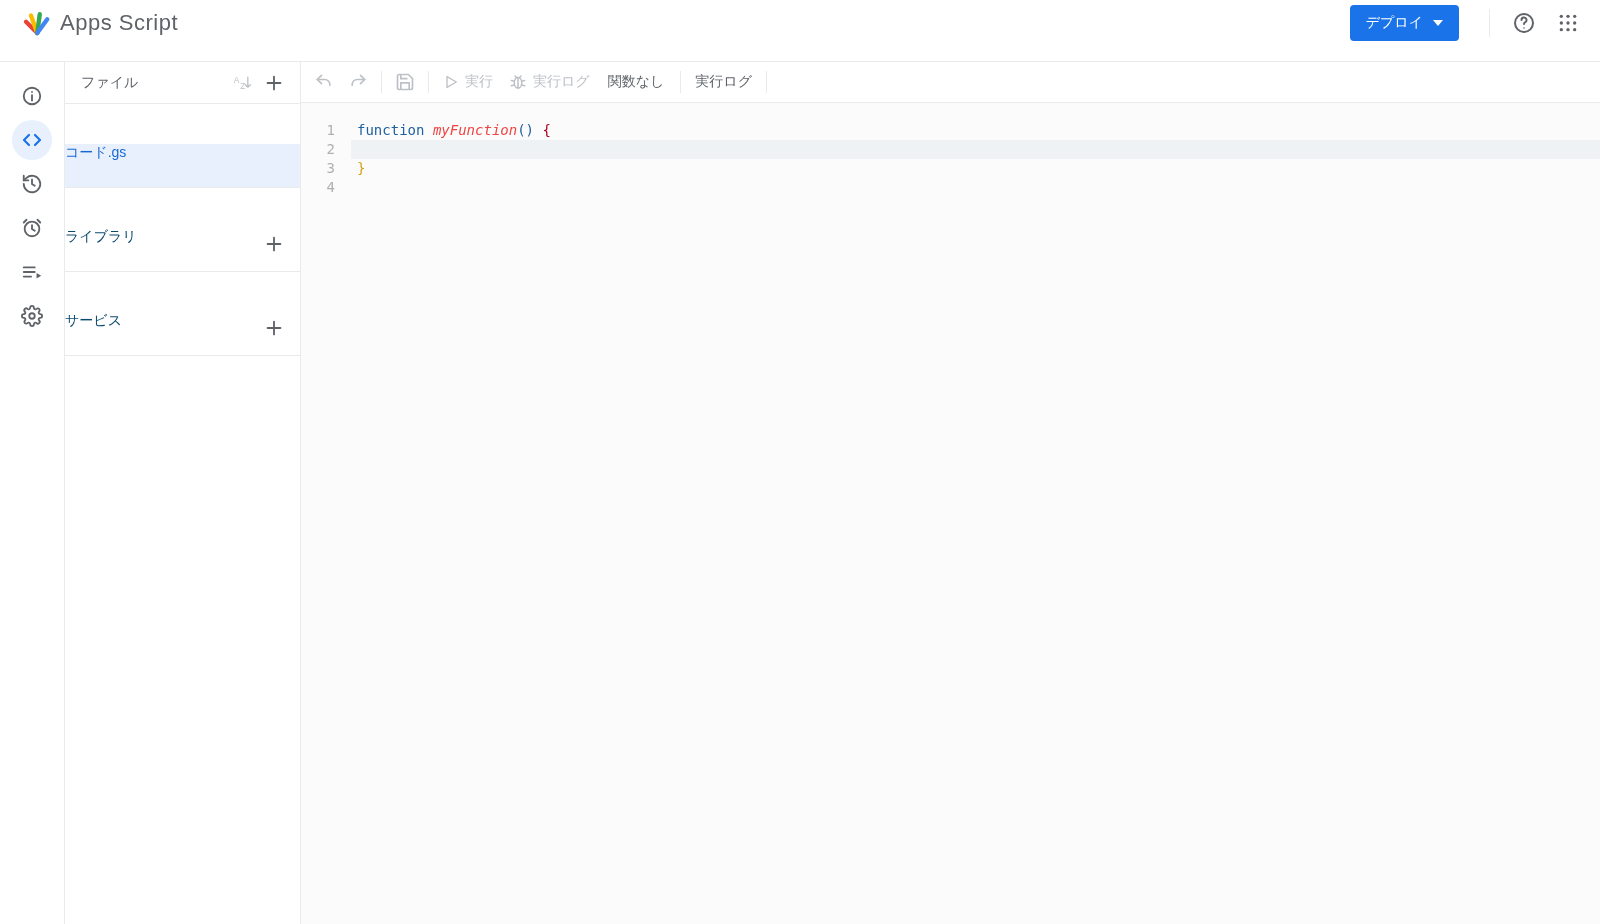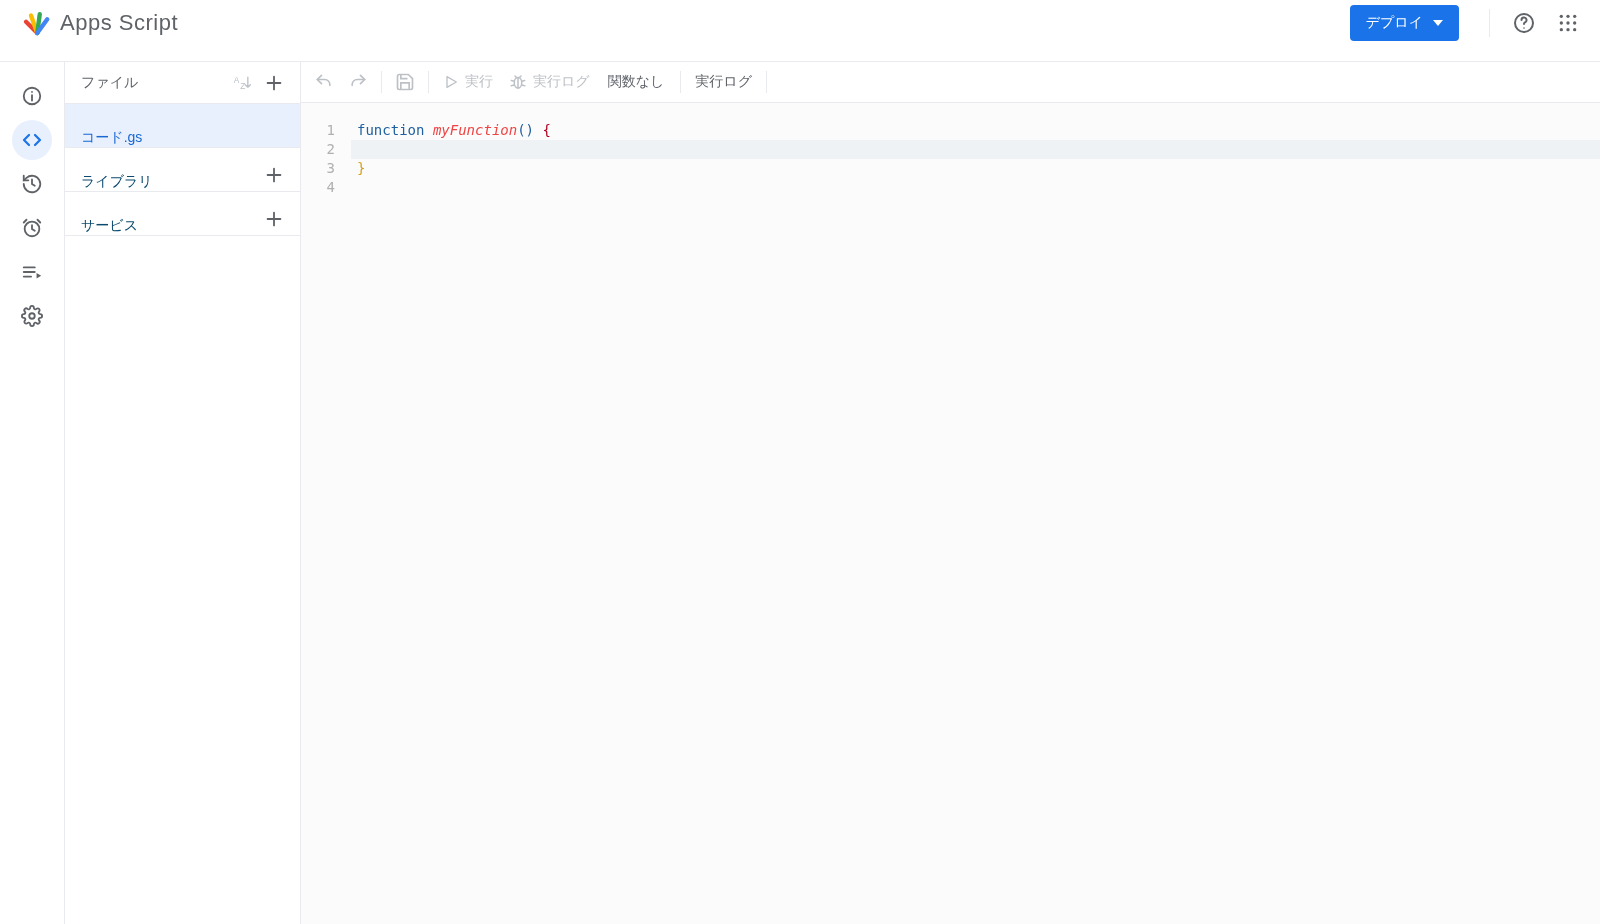--- a/index.html
+++ b/index.html
@@ -31,22 +31,23 @@
 
 
 .files-panel { width: 237px; border-left: 1px solid #e8eaed; border-right: 1px solid #e8eaed; display:flex; flex-direction:column; }
 .fp-header {
   height: 42px; display:flex; align-items:center; padding: 0 10px 0 16px;
   border-bottom: 1px solid #e8eaed; color:#5f6368;
 }
 .fp-header .title { font-size: 14px; flex:1; }
 .fp-header .ibtn { width:32px; height:32px; border-radius:50%; display:flex; align-items:center; justify-content:center; cursor:pointer; border:none; background:none; }
 .fp-item {
-  height: 44px; display:flex; align-items:flex-end; padding: 0 10px 0 16px; font-size:14px; cursor:pointer;
+  height: 44px; display:flex; align-items:flex-start; padding: 0 10px 0 0; font-size:14px; cursor:pointer;
   border-bottom: 1px solid #e8eaed;
+  margin-top: 40px;
 }
 .fp-item .label { flex:1; }
 .fp-item.selected { background:#e8f0fe; color:#1967d2; }
 .fp-item.section { color:#0c4a6e; }
 .fp-item .ibtn { width:32px; height:32px; border-radius:50%; display:flex; align-items:center; justify-content:center; cursor:pointer; border:none; background:none; }
 
 
 .editor-area { flex:1; display:flex; flex-direction:column; background:#fbfbfb; }
 .toolbar { height: 41px; display:flex; align-items:center; border-bottom: 1px solid #e8eaed; flex-wrap:nowrap; background:#fff; }
 .tool-btn {

